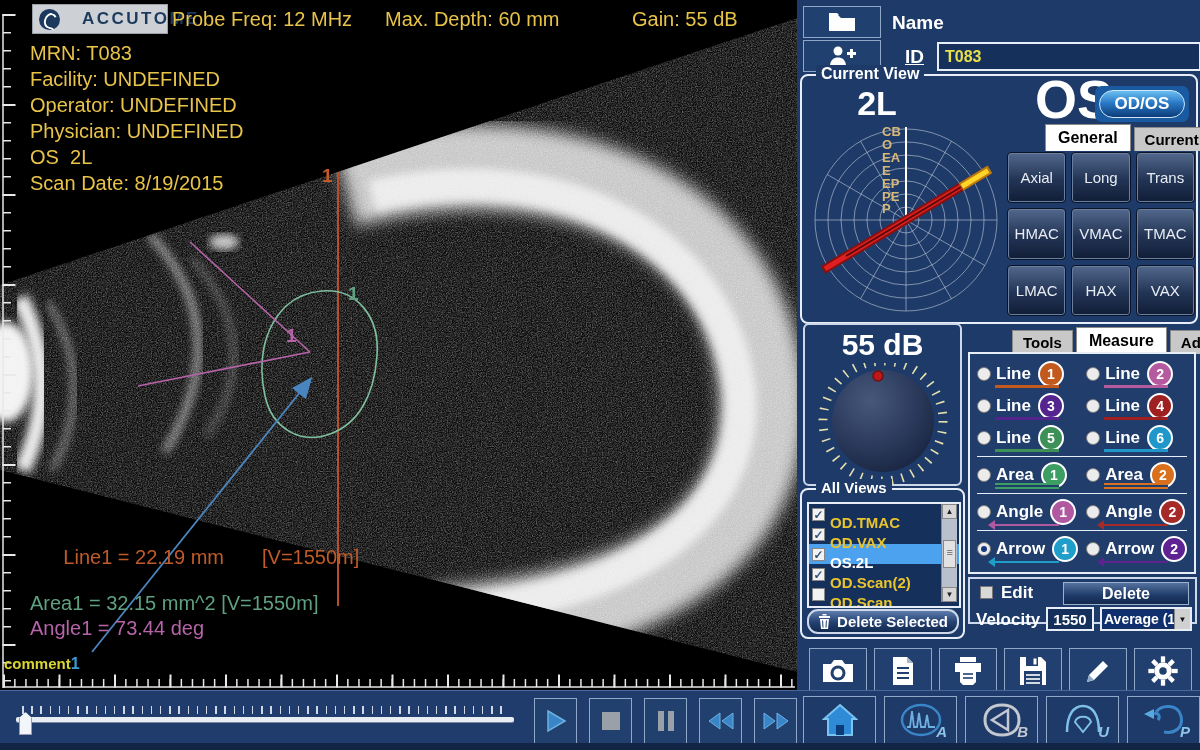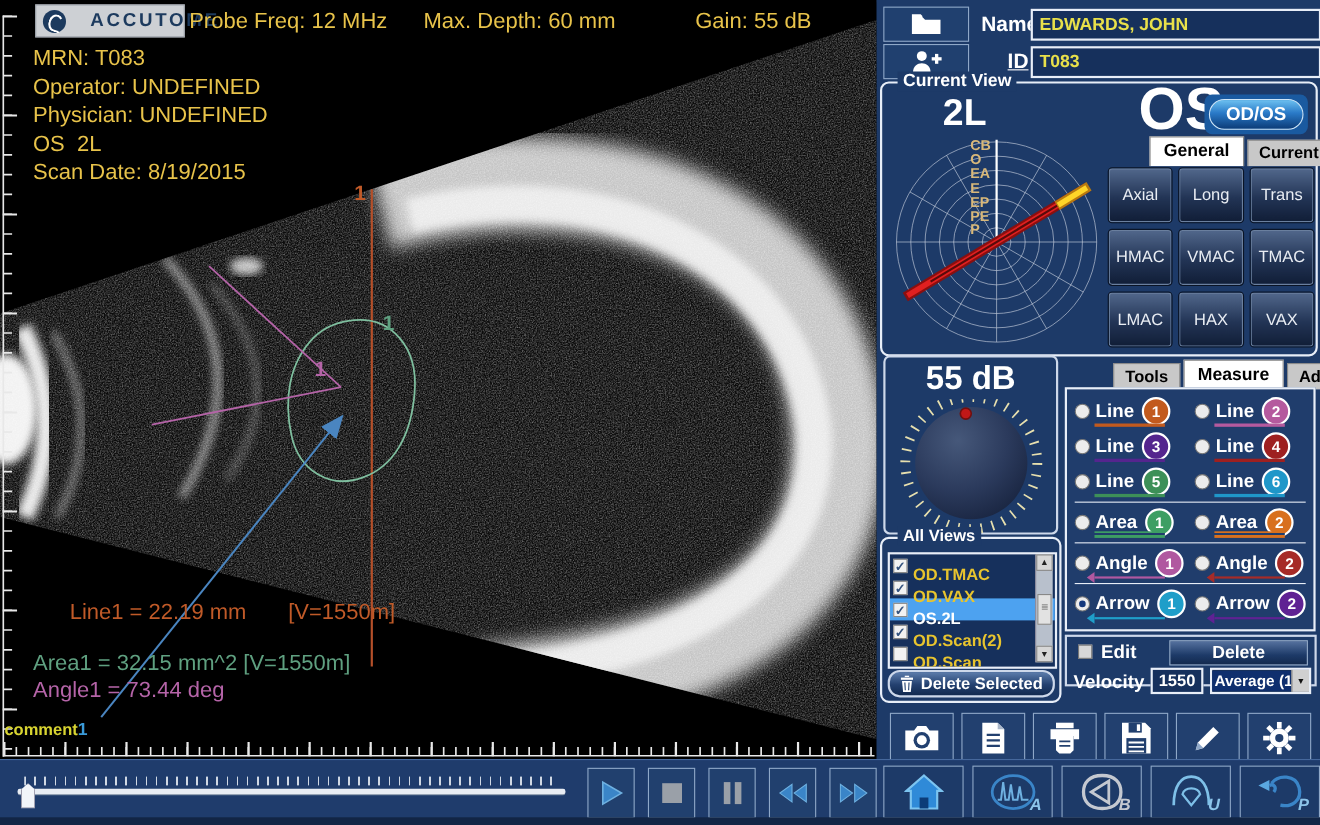--- a/index.html
+++ b/index.html
@@ -151,20 +151,21 @@
 
     <div class="logo-box">
       <span class="logo-glyph"></span>
       <span class="logo-text">ACCUTOME</span>
     </div>
     <div class="hdr-text" style="left:172px;">Probe Freq: 12 MHz</div>
     <div class="hdr-text" style="left:385px;">Max. Depth: 60 mm</div>
     <div class="hdr-text" style="left:632px;">Gain: 55 dB</div>
     <div id="patient-info">
         <div class="pi-line">MRN: T083</div>
+        <div class="pi-line">Facility: UNDEFINED</div>
         <div class="pi-line">Operator: UNDEFINED</div>
         <div class="pi-line">Physician: UNDEFINED</div>
         <div class="pi-line">OS  2L</div>
         <div class="pi-line">Scan Date: 8/19/2015</div>
       </div>
 
     <div class="meas-text" style="left:30px;top:523px;color:#c05a28;">
       <span>Line1 = 22.19 mm</span><span style="display:inline-block;width:38px;"></span><span>[V=1550m]</span>
     </div>
     <div class="meas-text" style="left:30px;top:592px;color:#5fa080;">Area1 = 32.15 mm^2 [V=1550m]</div>
@@ -175,30 +176,29 @@
   </div>
 
   <div class="right-panel">
 
     <div class="icon-btn" style="left:6px;top:6px;">
       <svg width="30" height="22" viewBox="0 0 30 22">
         <path d="M2 4 h9 l3 3 h14 v13 H2 Z M2 4 v-2 h8 l2 2" fill="#fff"></path>
       </svg>
     </div>
     <div class="fld-label" style="left:95px;top:12px;">Name</div>
-    <input class="fld-input" style="left: 140px; top: 8px;" readonly="" value="EDWARDS, JOHN">
     <div class="icon-btn" style="left:6px;top:40px;">
       <svg width="30" height="24" viewBox="0 0 30 24">
         <circle cx="11" cy="7" r="4.5" fill="#fff"></circle>
         <path d="M3 22 c0-6 4-8.5 8-8.5 s8 2.5 8 8.5 Z" fill="#fff"></path>
         <rect x="20" y="8" width="9" height="3" fill="#fff"></rect>
         <rect x="23" y="5" width="3" height="9" fill="#fff"></rect>
       </svg>
     </div>
-    <div class="fld-label" style="left:119px;top:46px;text-decoration:underline;">ID</div>
+    <div class="fld-label" style="left:108px;top:46px;text-decoration:underline;">ID</div>
     <input class="fld-input" style="left: 140px; top: 42px;" readonly="" value="T083">
 
     <div class="grp" style="left:3px;top:74px;width:394px;height:246px;">
       <span class="grp-legend">Current View</span>
     </div>
     <div class="big-code" style="left:30px;top:84px;width:100px;text-align:center;font-size:34px;">2L</div>
     <div class="big-code" style="left:238px;top:68px;font-size:54px;">OS</div>
     <div class="odos-frame">
       <div class="odos-pill">OD/OS</div>
     </div>

